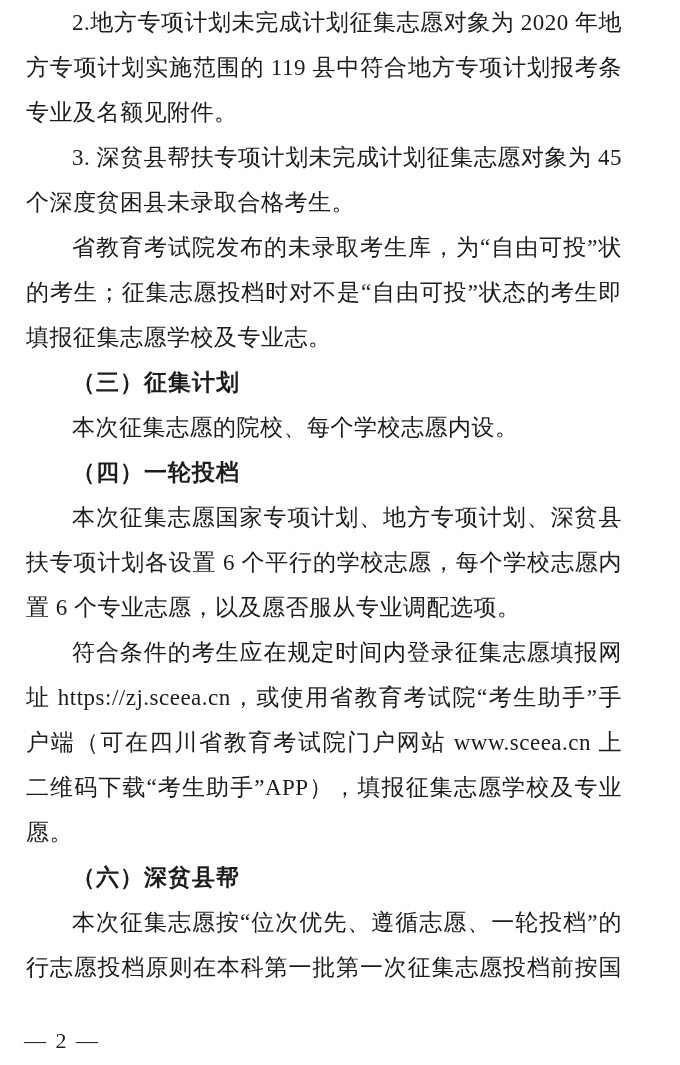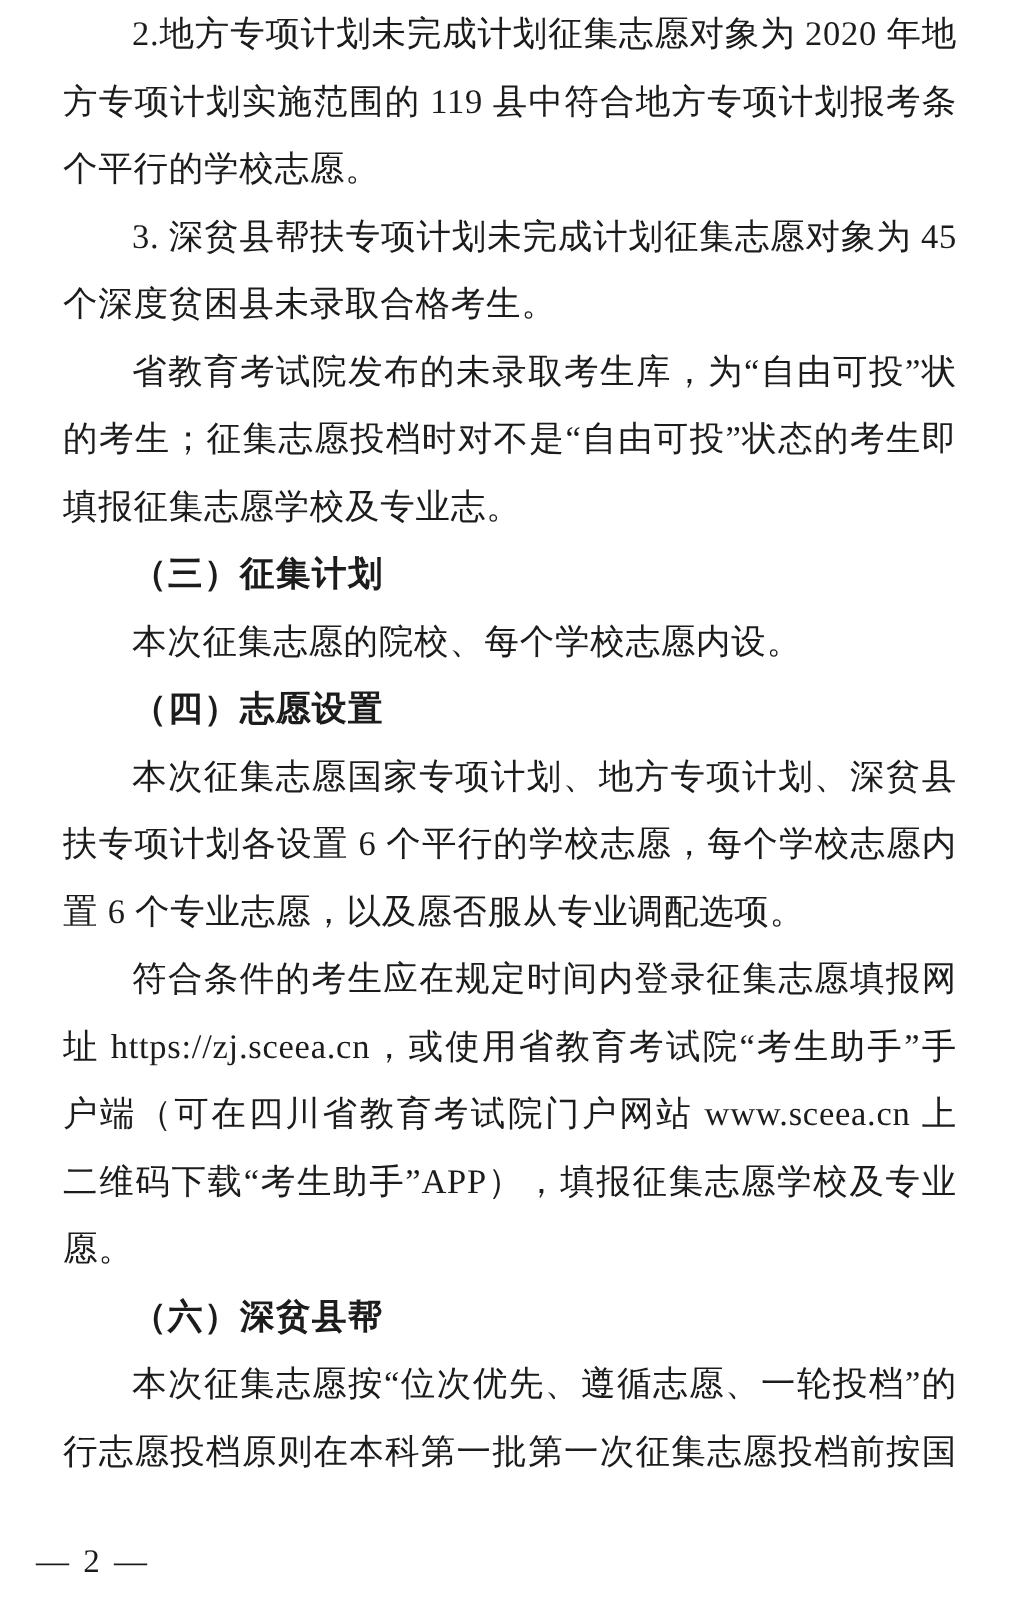--- a/index.html
+++ b/index.html
@@ -13,21 +13,21 @@
   .page {
     position: relative;
     width: 680px;
     height: 1065px;
     background: #ffffff;
     color: #1c1c1c;
     overflow: hidden;
   }
   .content {
     position: absolute;
-    left: 42px;
+    left: 26px;
     top: 0;
     width: 596px;
   }
   .line {
     font-size: 23px;
     line-height: 45px;
     height: 45px;
     overflow: hidden;
     white-space: normal;
     text-align: justify;
@@ -54,29 +54,29 @@
     color: #1c1c1c;
   }
 </style>
 </head>
 <body>
 
 <div class="page">
   <div class="content">
       <div class="line indent fill">2.地方专项计划未完成计划征集志愿对象为 2020 年地</div>
       <div class="line fill">方专项计划实施范围的 119 县中符合地方专项计划报考条件</div>
-      <div class="line">个平行的学校志愿。</div>
+      <div class="line">专业及名额见附件。</div>
       <div class="line indent fill">3. 深贫县帮扶专项计划未完成计划征集志愿对象为 45</div>
       <div class="line">个深度贫困县未录取合格考生。</div>
       <div class="line indent fill">省教育考试院发布的未录取考生库，为“自由可投”状态</div>
       <div class="line fill">的考生；征集志愿投档时对不是“自由可投”状态的考生即使</div>
       <div class="line">填报征集志愿学校及专业志。</div>
       <div class="line indent heading">（三）征集计划</div>
       <div class="line indent">本次征集志愿的院校、每个学校志愿内设。</div>
-      <div class="line indent heading">（四）志愿设置</div>
+      <div class="line indent heading">（四）一轮投档</div>
       <div class="line indent fill">本次征集志愿国家专项计划、地方专项计划、深贫县帮</div>
       <div class="line fill">扶专项计划各设置 6 个平行的学校志愿，每个学校志愿内设</div>
       <div class="line">置 6 个专业志愿，以及愿否服从专业调配选项。</div>
       <div class="line indent fill">符合条件的考生应在规定时间内登录征集志愿填报网</div>
       <div class="line fill">址 https://zj.sceea.cn，或使用省教育考试院“考生助手”手机客</div>
       <div class="line fill">户端（可在四川省教育考试院门户网站 www.sceea.cn 上扫描</div>
       <div class="line fill">二维码下载“考生助手”APP），填报征集志愿学校及专业志</div>
       <div class="line">愿。</div>
       <div class="line indent heading">（六）深贫县帮</div>
       <div class="line indent fill">本次征集志愿按“位次优先、遵循志愿、一轮投档”的平</div>

